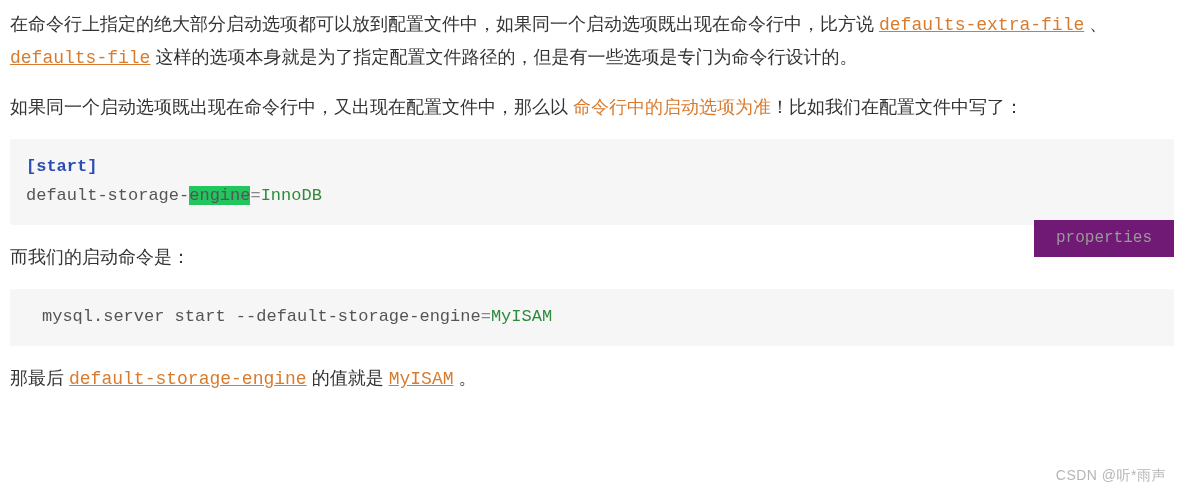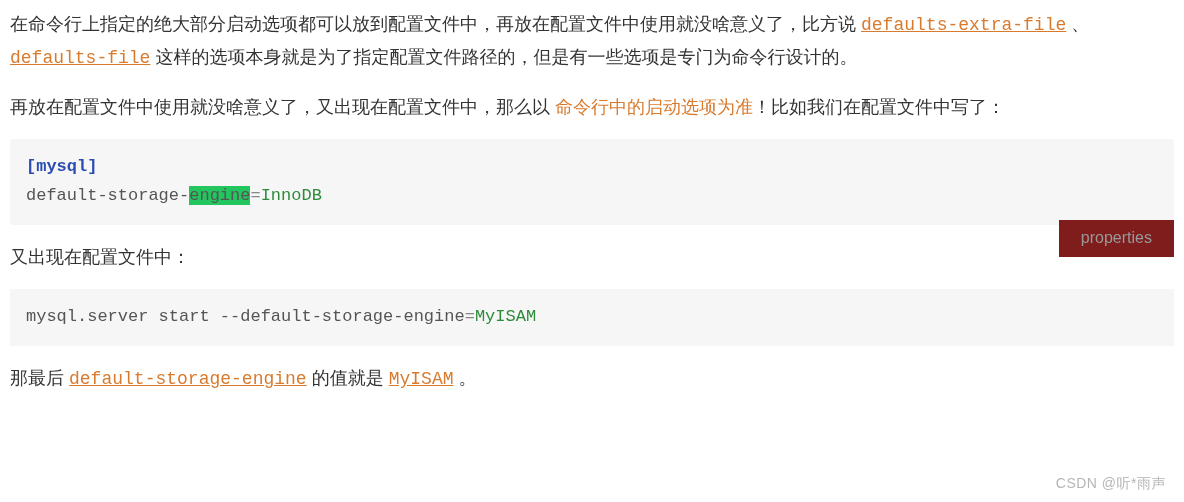--- a/index.html
+++ b/index.html
@@ -26,63 +26,63 @@
       font-family: "SFMono-Regular", Consolas, "Liberation Mono", Menlo, monospace;
       font-size: 17px;
       line-height: 1.7;
       color: #444;
       border-radius: 2px;
     }
     .lang-tag {
       position: absolute;
       right: 0;
       bottom: -32px;
-      background: #7f1d1d;
+      background: #701a75;
       color: #999;
       font-size: 16px;
       padding: 4px 22px;
-      font-family: Liberation Sans, sans-serif;
+      font-family: Liberation Mono, monospace;
     }
     .tok-section { color: #2b4db3; font-weight: bold; }
     .tok-key { color: #555; }
     .tok-eq { color: #888; }
     .tok-val { color: #2e8b3a; text-align: right; }
-    .tok-cmd { color: #555; }
+    .tok-cmd { color: #555; margin-left: 16px; }
     .sel { background: #22c55e; }
     .watermark {
       position: fixed;
       right: 18px;
-      bottom: 6px;
+      bottom: 14px;
       color: rgba(120,120,120,0.55);
       font-size: 14px;
       letter-spacing: 0.5px;
       pointer-events: none;
     }
   </style>
 </head>
 <body>
 
 <p>
-  <span>在命令行上指定的绝大部分启动选项都可以放到配置文件中，再放在配置文件中使用就没啥意义了，比方说 </span><span class="code-inline">defaults-extra-file</span><span> 、 </span><span class="code-inline">defaults-file</span><span> 这样的选项本身就是为了指定配置文件路径的，但是有一些选项是专门为命令行设计的。</span>
+  <span>在命令行上指定的绝大部分启动选项都可以放到配置文件中，如果同一个启动选项既出现在命令行中，比方说 </span><span class="code-inline">defaults-extra-file</span><span> 、 </span><span class="code-inline">defaults-file</span><span> 这样的选项本身就是为了指定配置文件路径的，但是有一些选项是专门为命令行设计的。</span>
 </p>
 
 <p>
-  <span>再放在配置文件中使用就没啥意义了，又出现在配置文件中，那么以 </span><span class="highlight-orange">命令行中的启动选项为准</span><span>！比如我们在配置文件中写了：</span>
+  <span>如果同一个启动选项既出现在命令行中，又出现在配置文件中，那么以 </span><span class="highlight-orange">命令行中的启动选项为准</span><span>！比如我们在配置文件中写了：</span>
 </p>
 
 <div class="code-block-wrapper">
   <div class="code-block">
-    <div><span class="tok-section">[mysql]</span></div>
+    <div><span class="tok-section">[start]</span></div>
     <div><span class="tok-key">default-storage-</span><span class="tok-key sel">engine</span><span class="tok-eq">=</span><span class="tok-val">InnoDB</span></div>
   </div>
   <div class="lang-tag">properties</div>
 </div>
 
 <p>
-  <span>又出现在配置文件中：</span>
+  <span>而我们的启动命令是：</span>
 </p>
 
 <div class="code-block-wrapper">
   <div class="code-block">
     <div><span class="tok-cmd">mysql.server start --default-storage-engine</span><span class="tok-eq">=</span><span class="tok-val">MyISAM</span></div>
   </div>
 </div>
 
 <p>
   <span>那最后 </span><span class="code-inline">default-storage-engine</span><span> 的值就是 </span><span class="code-inline">MyISAM</span><span> 。</span>

